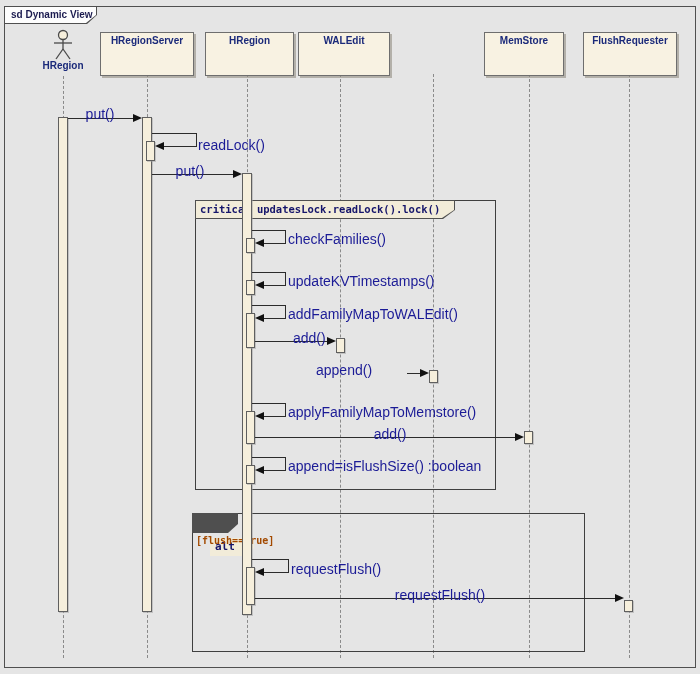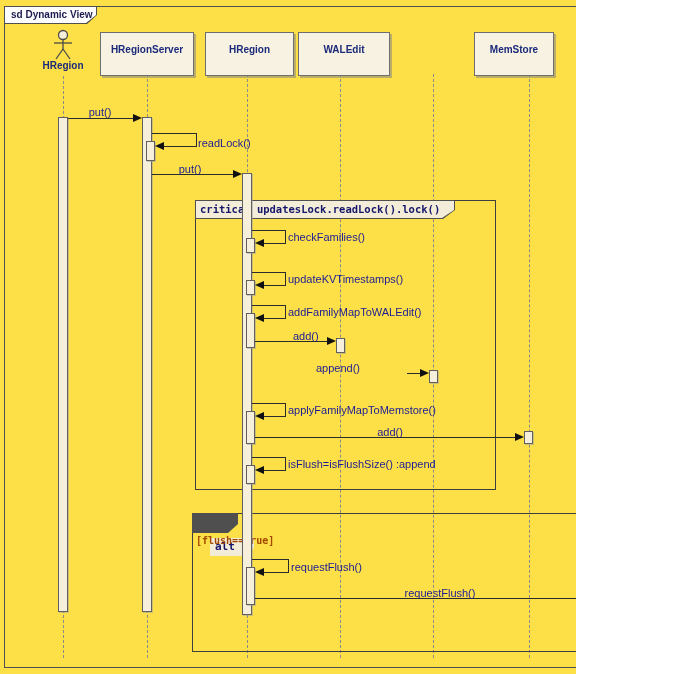--- a/index.html
+++ b/index.html
@@ -1,42 +1,42 @@
 <!DOCTYPE html>
 <html><head>
 <meta charset="utf-8">
 <style>
   html,body{margin:0;padding:0;background:#ffffff;}
-  .canvas{position:relative;width:576px;height:674px;background:#fde047;overflow:hidden;
+  .canvas{position:relative;width:700px;height:674px;background:#e5e5e5;overflow:hidden;
           font-family:"Liberation Sans",sans-serif;}
   .abs{position:absolute;}
   
   .frame{position:absolute;left:4px;top:6px;width:690px;height:660px;border:1px solid #4f4f4f;}
   .tab-outer{position:absolute;background:#4f4f4f;}
   .tab-inner{position:absolute;}
   .frame-tab-label{position:absolute;left:6px;top:2px;font-size:10px;font-weight:bold;color:#1c1c50;white-space:nowrap;}
   
   .box{position:absolute;top:32px;height:42px;background:#f8f2e2;border:1px solid #6e6e6e;
        box-shadow:2px 2px 0 rgba(145,140,128,.6);text-align:center;}
-  .pname{display:block;padding-top:11px;font-size:10px;font-weight:bold;color:#1b2a7a;white-space:nowrap;}
+  .pname{display:block;padding-top:2px;font-size:10px;font-weight:bold;color:#1b2a7a;white-space:nowrap;}
   .pname-actor{position:absolute;font-size:10px;font-weight:bold;color:#1b2a7a;text-align:center;white-space:nowrap;}
   
   .ll{position:absolute;width:0;border-left:1px dashed #8a8a8a;}
   
   .act{position:absolute;width:10px;background:#f6efdc;border:1px solid #5f5f5f;
        box-shadow:1px 1px 0 rgba(160,160,160,.5);box-sizing:border-box;}
   .act.n{width:9px;}
   
   .frag{position:absolute;border:1px solid #3f3f3f;}
   
   .hl{position:absolute;height:0;border-top:1px solid #2b2b2b;}
   .vl{position:absolute;width:0;border-left:1px solid #2b2b2b;}
   .ar{position:absolute;width:0;height:0;border-top:4px solid transparent;border-bottom:4px solid transparent;border-left:9px solid #111;}
   .al{position:absolute;width:0;height:0;border-top:4px solid transparent;border-bottom:4px solid transparent;border-right:9px solid #111;}
-  .ml{position:absolute;font-size:11px;color:#1b1b96;white-space:nowrap;}
+  .ml{position:absolute;font-size:14px;color:#1b1b96;white-space:nowrap;}
   .ctr{text-align:center;}
   
   .frag-op{position:absolute;font-family:"DejaVu Sans Mono",monospace;font-weight:bold;color:#16166b;white-space:nowrap;}
   .guard{position:absolute;font-family:"DejaVu Sans Mono",monospace;font-weight:bold;font-size:10px;color:#a34a00;white-space:nowrap;}
 </style>
 </head>
 <body>
 
 <div class="canvas">
 
@@ -89,22 +89,25 @@
   </div>
   <div class="box" style="left:100px;width:92px">
     <span class="pname">HRegionServer</span>
   </div>
   <div class="box" style="left:298px;width:90px">
     <span class="pname">WALEdit</span>
   </div>
   <div class="box" style="left:205px;width:87px">
     <span class="pname">HRegion</span>
   </div>
-  <div class="box" style="left:474px;width:78px">
+  <div class="box" style="left:484px;width:78px">
     <span class="pname">MemStore</span>
+  </div>
+  <div class="box" style="left:583px;width:92px">
+    <span class="pname">FlushRequester</span>
   </div>
 
   <div class="act" style="left:58px;top:117px;height:495px"></div>
   <div class="act" style="left:142px;top:117px;height:495px"></div>
   <div class="act n" style="left:146px;top:141px;height:20px"></div>
   <div class="act" style="left:242px;top:173px;height:442px"></div>
   <div class="act n" style="left:246px;top:238px;height:15px"></div>
   <div class="act n" style="left:246px;top:280px;height:15px"></div>
   <div class="act n" style="left:246px;top:313px;height:35px"></div>
   <div class="act n" style="left:246px;top:411px;height:33px"></div>
@@ -183,21 +186,21 @@
     <div class="hl" style="left:255px;top:437px;width:260px"></div>
     <div class="ar" style="left:515px;top:433px"></div>
     <span class="ml ctr" style="left:360px;top:426px;width:60px">add()</span>
   </div>
 
   <div>
     <div class="hl" style="left:252px;top:457px;width:33px"></div>
     <div class="vl" style="left:285px;top:457px;height:14px"></div>
     <div class="hl" style="left:264px;top:470px;width:21px"></div>
     <div class="al" style="left:255px;top:466px"></div>
-    <span class="ml" style="left:288px;top:458px">isFlush=isFlushSize() :append</span>
+    <span class="ml" style="left:288px;top:458px">append=isFlushSize() :boolean</span>
   </div>
 
   <div>
     <div class="hl" style="left:252px;top:559px;width:36px"></div>
     <div class="vl" style="left:288px;top:559px;height:14px"></div>
     <div class="hl" style="left:264px;top:572px;width:24px"></div>
     <div class="al" style="left:255px;top:568px"></div>
     <span class="ml" style="left:291px;top:561px">requestFlush()</span>
   </div>
 

